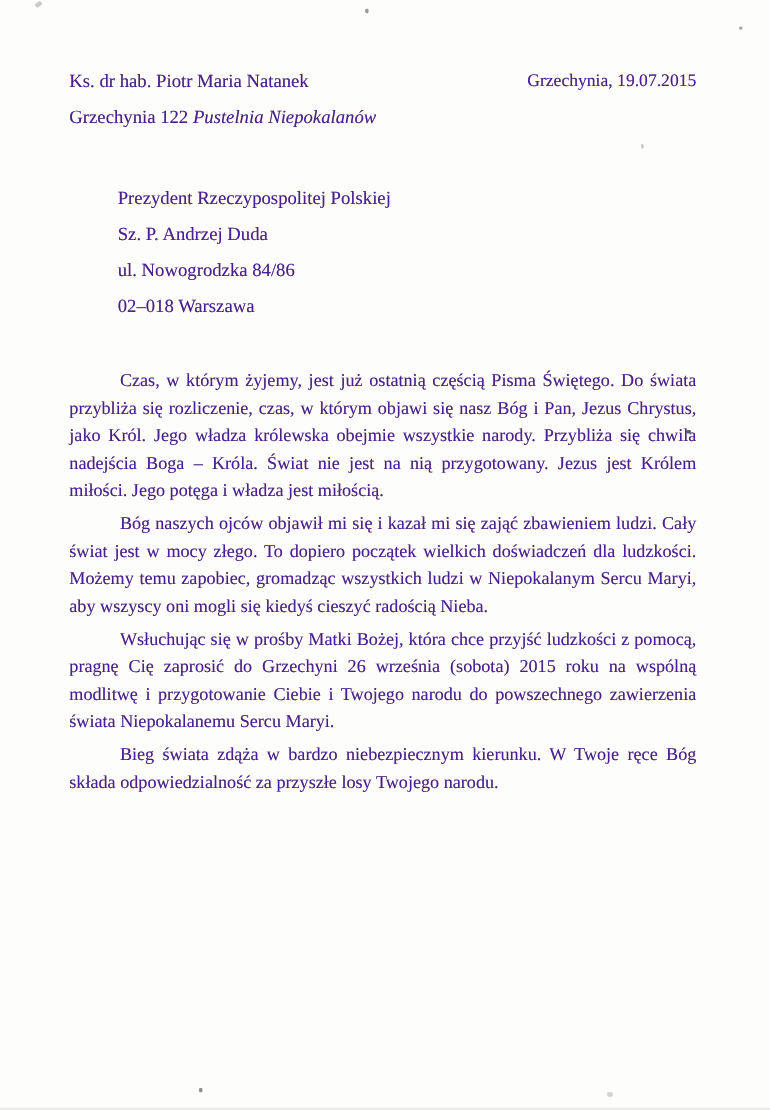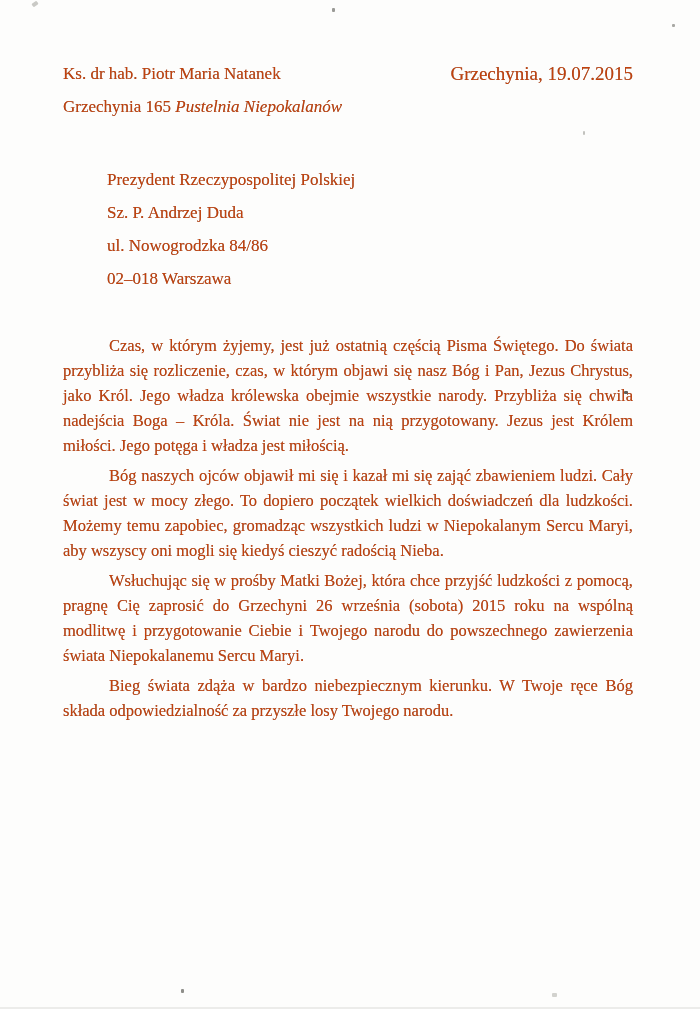--- a/index.html
+++ b/index.html
@@ -3,21 +3,21 @@
 <meta charset="utf-8">
 <style>
   html, body { margin: 0; padding: 0; background: #ffffff; }
   .page {
     position: relative;
     width: 700px;
     height: 1009px;
     background: #fdfdfc;
     overflow: hidden;
     font-family: "Liberation Serif", "DejaVu Serif", serif;
-    color: #c2410c;
+    color: #4c1d95;
   }
   
   .page::after {
     content: "";
     position: absolute;
     left: 0; right: 0; bottom: 0;
     height: 2px;
     background: #ececea;
   }
   .scan-text { text-shadow: 0 0 0.6px rgba(20,20,20,0.45); }
@@ -25,21 +25,21 @@
   .sender {
     position: absolute;
     top: 57px; left: 63px;
     font-size: 17px;
     line-height: 33px;
     white-space: nowrap;
   }
   .date {
     position: absolute;
     top: 57px; right: 67px;
-    font-size: 19px;
+    font-size: 16px;
     line-height: 33px;
     white-space: nowrap;
     text-align: right;
   }
   .recipient {
     position: absolute;
     top: 163px; left: 63px;
     font-size: 17px;
     line-height: 33px;
     white-space: nowrap;
@@ -69,21 +69,21 @@
   .speck.s6 { left: 181px; top: 989px; width: 3px; height: 4px; background: #8e8e8a; }
   .speck.s7 { left: 552px; top: 993px; width: 5px; height: 4px; background: #d2d2ce; }
 </style>
 </head>
 <body>
 
 <div class="page">
 
   <div class="sender scan-text">
     <div>Ks. dr hab. Piotr Maria Natanek</div>
-    <div><span>Grzechynia 165 </span><span class="italic">Pustelnia Niepokalanów</span></div>
+    <div><span>Grzechynia 122 </span><span class="italic">Pustelnia Niepokalanów</span></div>
   </div>
 
   <div class="date scan-text">Grzechynia, 19.07.2015</div>
 
   <div class="recipient scan-text">
     <div>Prezydent Rzeczypospolitej Polskiej</div>
     <div>Sz. P. Andrzej Duda</div>
     <div>ul. Nowogrodzka 84/86</div>
     <div>02–018 Warszawa</div>
   </div>

